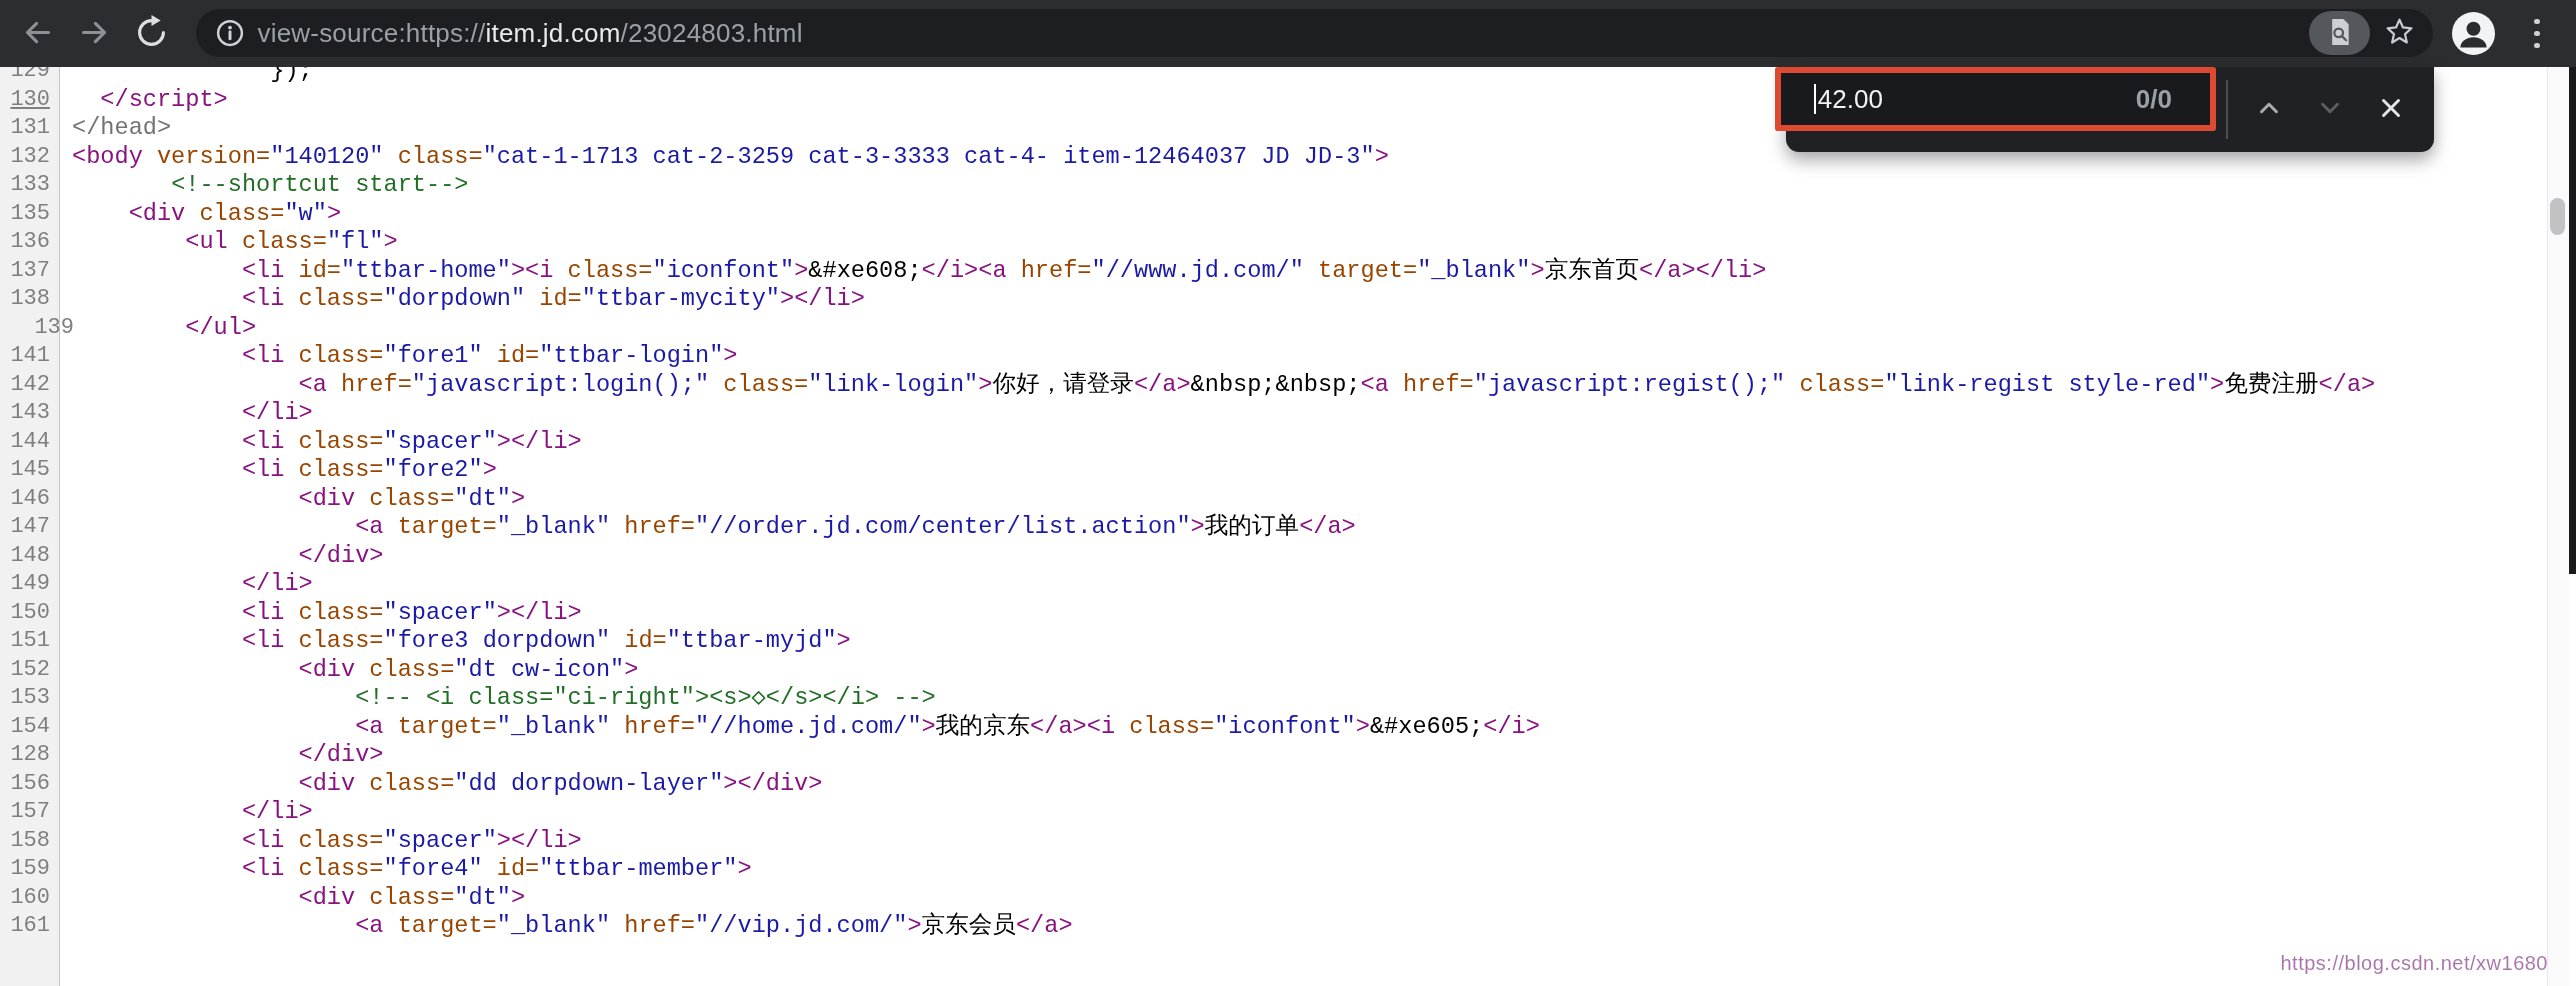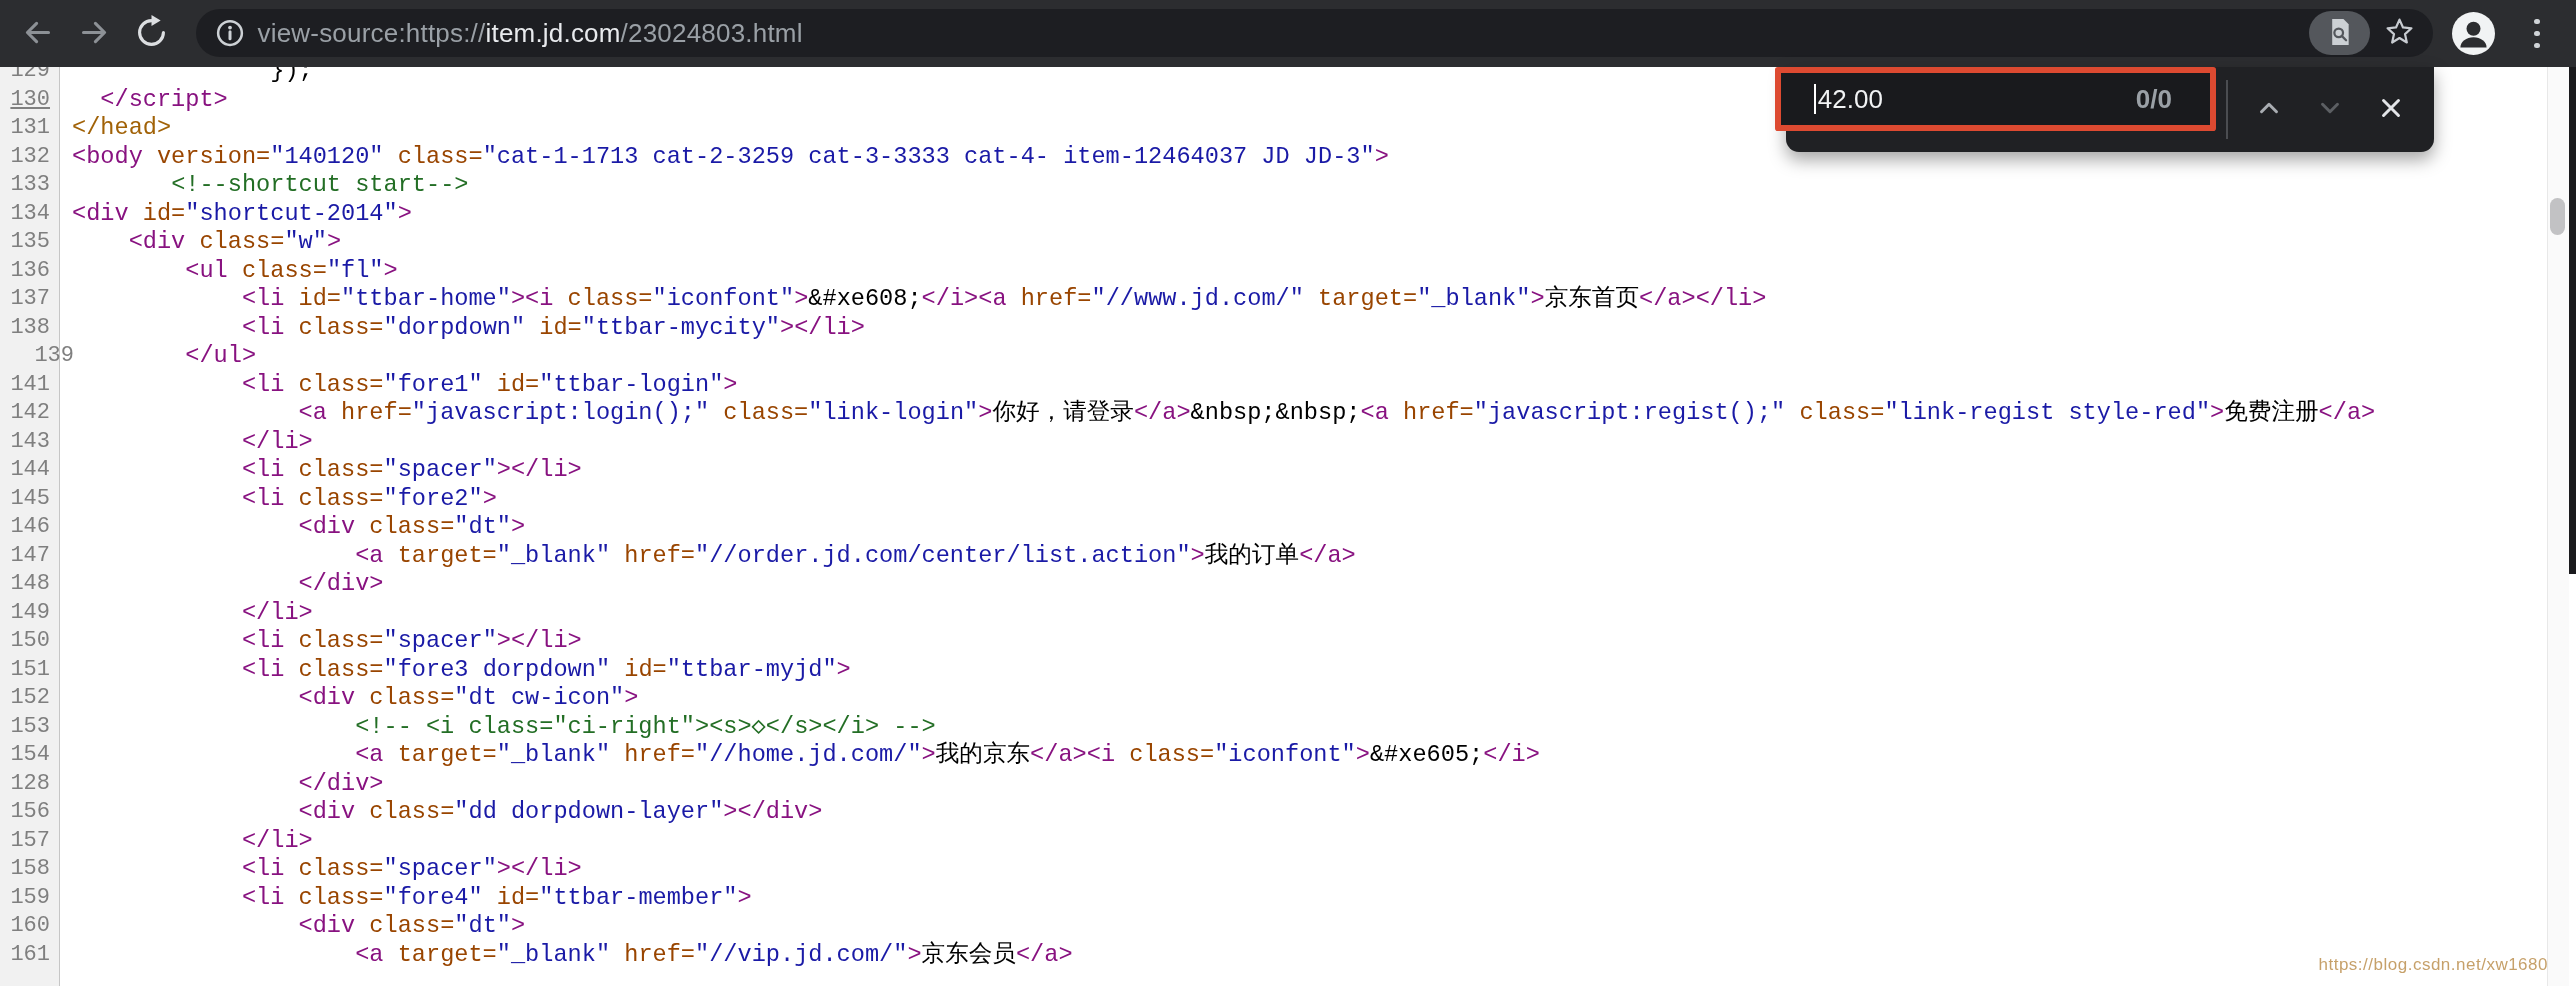--- a/index.html
+++ b/index.html
@@ -8,21 +8,21 @@
 
   
   .gutter-bg{position:absolute;left:0;top:67px;width:59px;bottom:0;background:#f1f1f1;
     border-right:1.9px solid #c6c6c6;z-index:1;}
   #code-lines{position:absolute;left:0;top:57px;width:2547px;z-index:2;}
   .code-row{position:relative;height:28.5px;line-height:28.5px;white-space:pre;
     font-family:"Liberation Mono","DejaVu Sans Mono",monospace;font-size:23.6px;}
   .code-row .ln{position:absolute;left:0;top:0;width:50px;text-align:right;
     font-size:22px;color:#7f7f7f;}
   .code-row .code{display:inline-block;margin-left:72px;}
-  .watermark{position:absolute;right:28px;bottom:11px;font-size:17px;color:#a16207;
+  .watermark{position:absolute;right:28px;bottom:11px;font-size:20px;color:#701a75;
     opacity:.6;z-index:2;letter-spacing:0.5px;}
 
   
   .scrollbar{position:absolute;right:7.4px;top:67px;width:21px;bottom:0;background:#fafafa;
     border-left:0.9px solid #e8e8e8;z-index:3;}
   .scroll-thumb{position:absolute;left:2.8px;top:131px;width:15px;height:37px;
     background:#c2c2c4;border-radius:7.4px;}
   .edge-strip{position:absolute;right:0;top:0;width:7.4px;height:574px;background:#1a1a1d;z-index:4;}
 
   
@@ -67,24 +67,23 @@
 </style>
 </head>
 <body>
 
 <div class="stage">
 
   <div class="gutter-bg"></div>
   <div id="code-lines">
       <div class="code-row"><span class="ln" style="color: rgb(127, 127, 127);">129</span><span class="code">              <span style="color: rgb(0, 0, 0);">});</span></span></div>
       <div class="code-row"><span class="ln" style="color: rgb(127, 127, 127); text-decoration: underline;">130</span><span class="code">  <span style="color: rgb(136, 18, 128);">&lt;/script&gt;</span></span></div>
-      <div class="code-row"><span class="ln" style="color: rgb(127, 127, 127);">131</span><span class="code"><span style="color: #a16207;">&lt;/head&gt;</span></span></div>
+      <div class="code-row"><span class="ln" style="color: rgb(127, 127, 127);">131</span><span class="code"><span style="color: #737373;">&lt;/head&gt;</span></span></div>
       <div class="code-row"><span class="ln" style="color: rgb(127, 127, 127);">132</span><span class="code"><span style="color: rgb(136, 18, 128);">&lt;body</span><span style="color: rgb(153, 69, 0);"> version=</span><span style="color: rgb(26, 26, 166);">"140120"</span><span style="color: rgb(153, 69, 0);"> class=</span><span style="color: rgb(26, 26, 166);">"cat-1-1713 cat-2-3259 cat-3-3333 cat-4- item-12464037 JD JD-3"</span><span style="color: rgb(136, 18, 128);">&gt;</span></span></div>
       <div class="code-row"><span class="ln" style="color: rgb(127, 127, 127);">133</span><span class="code">       <span style="color: rgb(35, 110, 37);">&lt;!--shortcut start--&gt;</span></span></div>
-      <div class="code-row"><span class="ln" style="color: rgb(127, 127, 127);">134</span><span class="code"><span style="color: rgb(136, 18, 128);">&lt;div</span><span style="color: rgb(153, 69, 0);"> id=</span><span style="color: rgb(26, 26, 166);">"shortcut-2014"</span><span style="color: rgb(136, 18, 128);">&gt;</span></span></div>
       <div class="code-row"><span class="ln" style="color: rgb(127, 127, 127);">135</span><span class="code">    <span style="color: rgb(136, 18, 128);">&lt;div</span><span style="color: rgb(153, 69, 0);"> class=</span><span style="color: rgb(26, 26, 166);">"w"</span><span style="color: rgb(136, 18, 128);">&gt;</span></span></div>
       <div class="code-row"><span class="ln" style="color: rgb(127, 127, 127);">136</span><span class="code">        <span style="color: rgb(136, 18, 128);">&lt;ul</span><span style="color: rgb(153, 69, 0);"> class=</span><span style="color: rgb(26, 26, 166);">"fl"</span><span style="color: rgb(136, 18, 128);">&gt;</span></span></div>
       <div class="code-row"><span class="ln" style="color: rgb(127, 127, 127);">137</span><span class="code">            <span style="color: rgb(136, 18, 128);">&lt;li</span><span style="color: rgb(153, 69, 0);"> id=</span><span style="color: rgb(26, 26, 166);">"ttbar-home"</span><span style="color: rgb(136, 18, 128);">&gt;&lt;i</span><span style="color: rgb(153, 69, 0);"> class=</span><span style="color: rgb(26, 26, 166);">"iconfont"</span><span style="color: rgb(136, 18, 128);">&gt;</span><span style="color: rgb(0, 0, 0);">&amp;#xe608;</span><span style="color: rgb(136, 18, 128);">&lt;/i&gt;&lt;a</span><span style="color: rgb(153, 69, 0);"> href=</span><span style="color: rgb(26, 26, 166);">"//www.jd.com/"</span><span style="color: rgb(153, 69, 0);"> target=</span><span style="color: rgb(26, 26, 166);">"_blank"</span><span style="color: rgb(136, 18, 128);">&gt;</span><span style="color: rgb(0, 0, 0);">京东首页</span><span style="color: rgb(136, 18, 128);">&lt;/a&gt;&lt;/li&gt;</span></span></div>
       <div class="code-row"><span class="ln" style="color: rgb(127, 127, 127);">138</span><span class="code">            <span style="color: rgb(136, 18, 128);">&lt;li</span><span style="color: rgb(153, 69, 0);"> class=</span><span style="color: rgb(26, 26, 166);">"dorpdown"</span><span style="color: rgb(153, 69, 0);"> id=</span><span style="color: rgb(26, 26, 166);">"ttbar-mycity"</span><span style="color: rgb(136, 18, 128);">&gt;&lt;/li&gt;</span></span></div>
       <div class="code-row"><span class="ln" style="color: rgb(127, 127, 127); margin-left: 24px;">139</span><span class="code">        <span style="color: rgb(136, 18, 128);">&lt;/ul&gt;</span></span></div>
       <div class="code-row"><span class="ln" style="color: rgb(127, 127, 127);">141</span><span class="code">            <span style="color: rgb(136, 18, 128);">&lt;li</span><span style="color: rgb(153, 69, 0);"> class=</span><span style="color: rgb(26, 26, 166);">"fore1"</span><span style="color: rgb(153, 69, 0);"> id=</span><span style="color: rgb(26, 26, 166);">"ttbar-login"</span><span style="color: rgb(136, 18, 128);">&gt;</span></span></div>
       <div class="code-row"><span class="ln" style="color: rgb(127, 127, 127);">142</span><span class="code">                <span style="color: rgb(136, 18, 128);">&lt;a</span><span style="color: rgb(153, 69, 0);"> href=</span><span style="color: rgb(26, 26, 166);">"javascript:login();"</span><span style="color: rgb(153, 69, 0);"> class=</span><span style="color: rgb(26, 26, 166);">"link-login"</span><span style="color: rgb(136, 18, 128);">&gt;</span><span style="color: rgb(0, 0, 0);">你好，请登录</span><span style="color: rgb(136, 18, 128);">&lt;/a&gt;</span><span style="color: rgb(0, 0, 0);">&amp;nbsp;&amp;nbsp;</span><span style="color: rgb(136, 18, 128);">&lt;a</span><span style="color: rgb(153, 69, 0);"> href=</span><span style="color: rgb(26, 26, 166);">"javascript:regist();"</span><span style="color: rgb(153, 69, 0);"> class=</span><span style="color: rgb(26, 26, 166);">"link-regist style-red"</span><span style="color: rgb(136, 18, 128);">&gt;</span><span style="color: rgb(0, 0, 0);">免费注册</span><span style="color: rgb(136, 18, 128);">&lt;/a&gt;</span></span></div>
       <div class="code-row"><span class="ln" style="color: rgb(127, 127, 127);">143</span><span class="code">            <span style="color: rgb(136, 18, 128);">&lt;/li&gt;</span></span></div>
       <div class="code-row"><span class="ln" style="color: rgb(127, 127, 127);">144</span><span class="code">            <span style="color: rgb(136, 18, 128);">&lt;li</span><span style="color: rgb(153, 69, 0);"> class=</span><span style="color: rgb(26, 26, 166);">"spacer"</span><span style="color: rgb(136, 18, 128);">&gt;&lt;/li&gt;</span></span></div>
       <div class="code-row"><span class="ln" style="color: rgb(127, 127, 127);">145</span><span class="code">            <span style="color: rgb(136, 18, 128);">&lt;li</span><span style="color: rgb(153, 69, 0);"> class=</span><span style="color: rgb(26, 26, 166);">"fore2"</span><span style="color: rgb(136, 18, 128);">&gt;</span></span></div>

